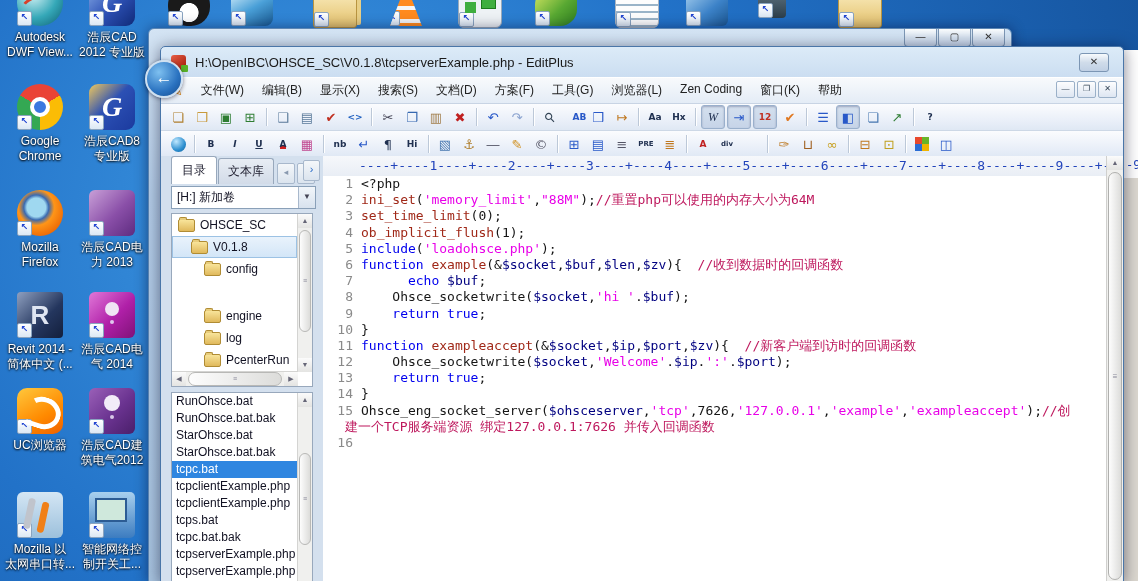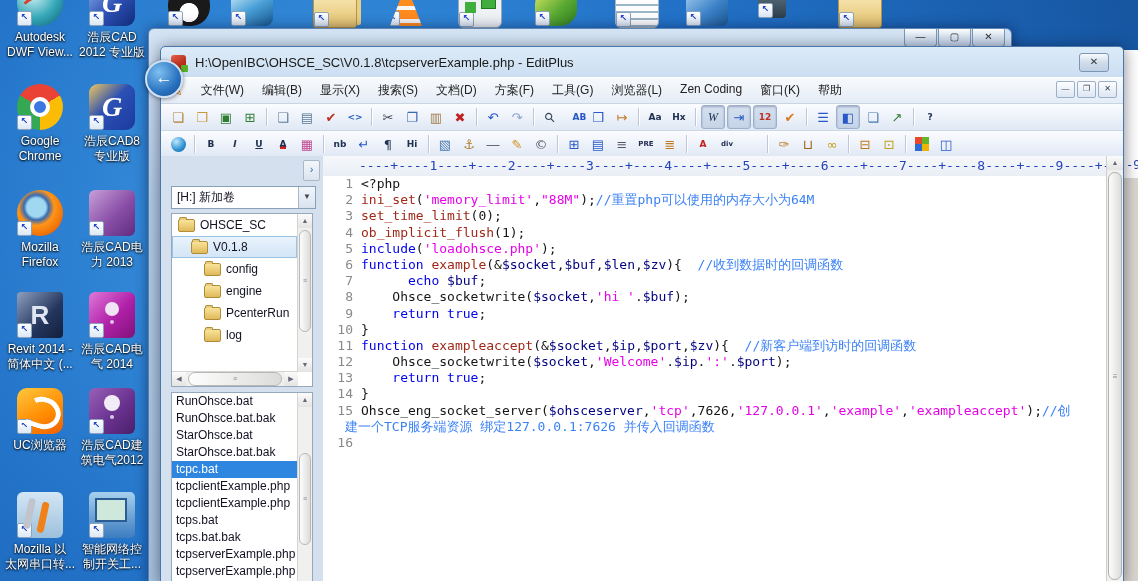--- a/index.html
+++ b/index.html
@@ -129,21 +129,21 @@
   .frow.fsel{background:#2f86e0;color:#fff;}
   
   #rulerbar{position:absolute;left:162px;top:109px;right:16px;height:20px;background:linear-gradient(#f6f8fb,#e9eef5);
        border-bottom:1px solid #c8d2e0;color:#2244bb;font:13px/20px "DejaVu Sans Mono",monospace;
        white-space:pre;overflow:hidden;padding-left:36px;}
   #codearea{position:absolute;left:162px;top:129px;right:16px;bottom:0;background:#fff;overflow:hidden;}
   .crow{display:flex;height:16.2px;}
   .lineno{width:30px;text-align:right;padding-right:8px;color:#8a8a8a;font:13px/16.2px "DejaVu Sans Mono",monospace;flex:none;}
   .ctext{font:13px/16.2px "DejaVu Sans Mono",monospace;white-space:pre;}
   .crow.wrap .ctext{margin-left:-16px;}
-  .c-p{color:#151515}.c-k{color:#0000ee}.c-f{color:#a02818}.c-s{color:#e800e8}.c-c{color:#3b82f6}.c-v{color:#000080}
+  .c-p{color:#151515}.c-k{color:#0000ee}.c-f{color:#a02818}.c-s{color:#e800e8}.c-c{color:#be185d}.c-v{color:#000080}
   #vscroll{position:absolute;right:0;top:109px;width:16px;bottom:0;background:#f0f0ee;border-left:1px solid #d0d0ce;}
   #vscroll .sba{width:16px;}
   #vscroll .thumb{position:absolute;left:1px;right:1px;top:16px;bottom:2px;background:linear-gradient(90deg,#fdfdfd,#dcdcda);
        border:1px solid #b0b0ae;border-radius:7px;color:#889;font-size:8px;display:flex;align-items:center;justify-content:center;}
 </style>
 </head>
 <body>
 
 <div id="toprow">
     <div class="top-icon s-qq" style="left: 168px;">
@@ -515,50 +515,56 @@
       <div class="tsep"></div>
       <div class="tbtn">
         <div class="tglyph winlogo"></div>
       </div>
       <div class="tbtn">
         <div class="tglyph" style="color: rgb(40, 88, 200);">◫</div>
       </div>
     </div>
 
   <div id="sidebar">
+    <div class="tabs">
+      <span class="tab active">目录</span>
+      <span class="tab">文本库</span>
+      <span class="tarrow">◂</span>
+      <span class="tarrow">▸</span>
+    </div>
     <div class="hidebtn">›</div>
     <div class="drive">
       <span>[H:] 新加卷</span>
       <span class="dd">▼</span>
     </div>
     <div class="treebox">
       <div id="treerows" style="padding-right:15px;">
           <div class="trow" style="padding-left: 6px;">
             <div class="fold open"></div>
             <div style="display: inline;">OHSCE_SC</div>
           </div>
           <div class="trow tsel" style="padding-left: 19px;">
             <div class="fold open"></div>
             <div style="display: inline;">V0.1.8</div>
           </div>
           <div class="trow" style="padding-left: 32px;">
             <div class="fold"></div>
             <div style="display: inline;">config</div>
           </div>
-          <div class="trow" style="padding-left: 32px;">
+          <div class="trow" style="padding-left: 32px; margin-top: 25px;">
             <div class="fold"></div>
             <div style="display: inline;">engine</div>
           </div>
           <div class="trow" style="padding-left: 32px;">
             <div class="fold"></div>
-            <div style="display: inline;">PcenterRun</div>
+            <div style="display: inline;">log</div>
           </div>
           <div class="trow" style="padding-left: 32px;">
             <div class="fold"></div>
-            <div style="display: inline;">log</div>
+            <div style="display: inline;">PcenterRun</div>
           </div>
         </div>
       <div class="vsb" style="bottom:14px;">
         <div class="sba">▲</div>
         <div class="sbt" style="position:absolute;left:1px;right:1px;top:16px;height:100px;line-height:100px;">≡</div>
         <div class="sba" style="position:absolute;bottom:0;">▼</div>
       </div>
       <div class="hsb">
         <div class="sba">◀</div>
         <div class="sbt" style="flex:1;height:12px;line-height:12px;margin:0 2px;">≡</div>
@@ -568,21 +574,21 @@
     <div class="filebox">
       <div id="filerows" style="padding-right:14px;">
           <div class="frow">RunOhsce.bat</div>
           <div class="frow">RunOhsce.bat.bak</div>
           <div class="frow">StarOhsce.bat</div>
           <div class="frow">StarOhsce.bat.bak</div>
           <div class="frow fsel">tcpc.bat</div>
           <div class="frow">tcpclientExample.php</div>
           <div class="frow">tcpclientExample.php</div>
           <div class="frow">tcps.bat</div>
-          <div class="frow">tcps.bat.bak</div>
+          <div class="frow">tcpc.bat.bak</div>
           <div class="frow">tcpserverExample.php</div>
           <div class="frow">tcpserverExample.php</div>
         </div>
       <div class="vsb" style="top:0;bottom:0;">
         <div class="sba">▲</div>
         <div class="sbt" style="position:absolute;left:1px;right:1px;top:60px;height:90px;line-height:90px;">≡</div>
       </div>
     </div>
   </div>
 

